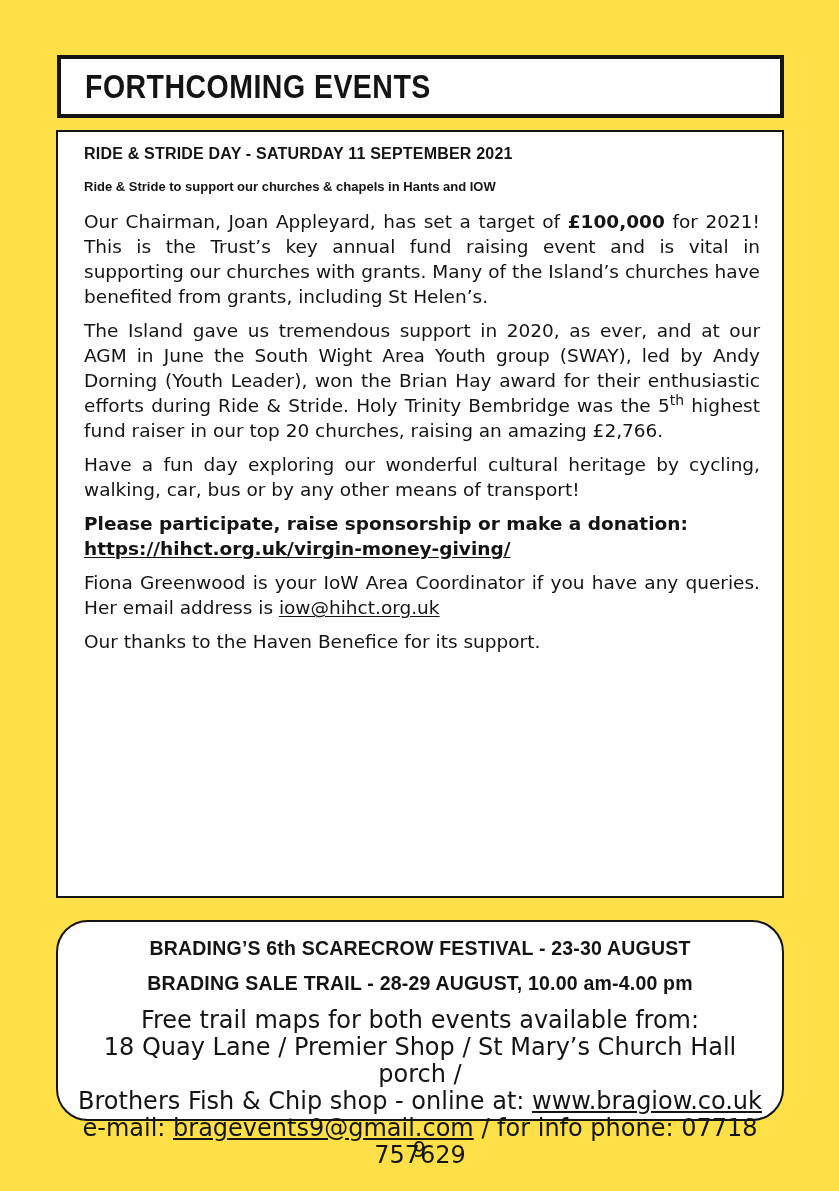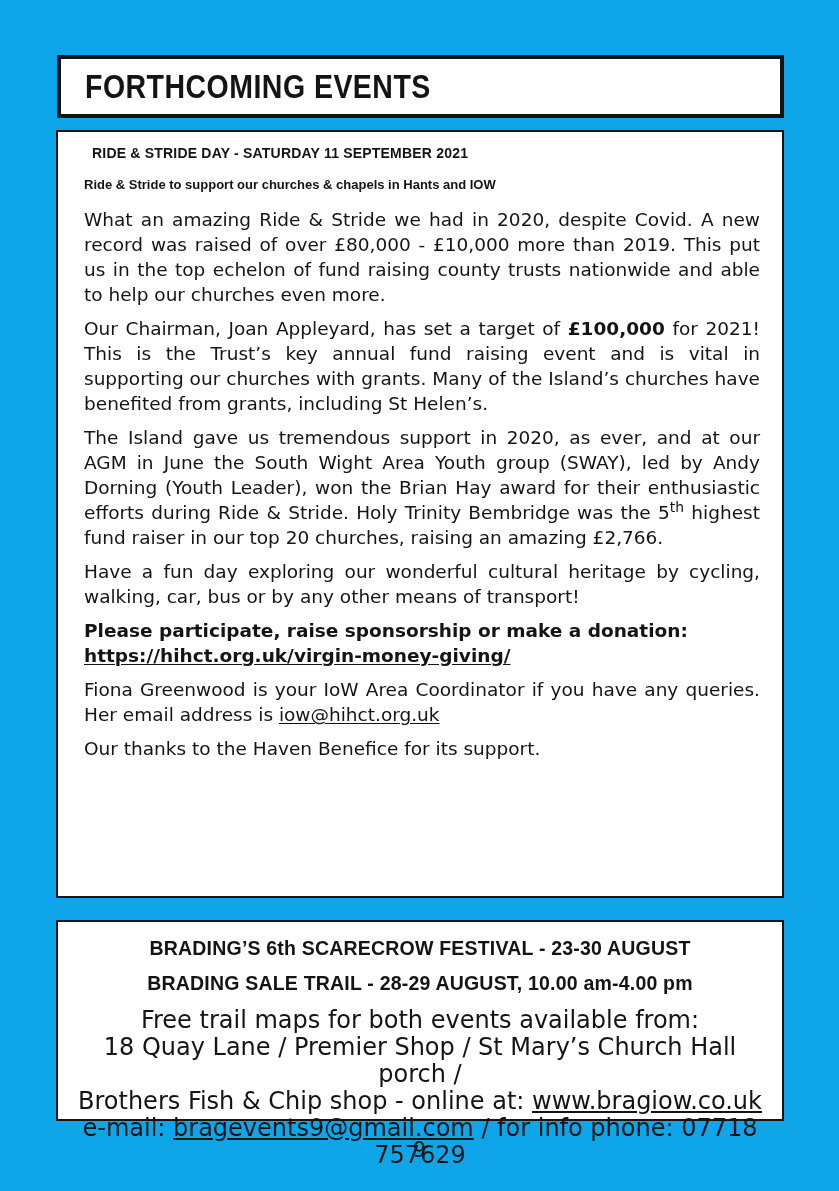--- a/index.html
+++ b/index.html
@@ -1,20 +1,20 @@
 <!DOCTYPE html>
 <html><head>
 <meta charset="utf-8">
 <style>
   html, body { margin: 0; padding: 0; background: #ffffff; }
   .page {
     position: relative;
     width: 839px;
     height: 1191px;
-    background: #0ea5e9;
+    background: #fde047;
     color: #141414;
     font-family: "DejaVu Sans", sans-serif;
     overflow: hidden;
   }
   .header-box {
     position: absolute;
     left: 57px;
     top: 55px;
     width: 727px;
     height: 63px;
@@ -42,23 +42,23 @@
     border: 2px solid #141414;
     box-sizing: border-box;
     background: #ffffff;
   }
   .ride-box {
     top: 130px;
     height: 768px;
     padding: 11px 22px 8px 26px;
   }
   .ride-box h2 {
-    margin: 2px 0 11px 8px;
+    margin: 2px 0 11px 0;
     font-family: "Liberation Sans", sans-serif;
-    font-size: 14px;
+    font-size: 16px;
     font-weight: 700;
     letter-spacing: 0.2px;
   }
   .ride-box p {
     margin: 0 0 9px 0;
     font-size: 18.5px;
     line-height: 25px;
     text-align: justify;
   }
   .ride-box p.subtitle {
@@ -69,20 +69,21 @@
     margin-bottom: 10px;
   }
   .bold { font-weight: 700; }
   .u { text-decoration: underline; text-underline-offset: 2px; }
   .sup { font-size: 14px; vertical-align: super; line-height: 0; }
   .brading-box {
     top: 920px;
     height: 201px;
     padding: 10px 16px;
     text-align: center;
+    border-radius: 32px;
   }
   .brading-box .btitle {
     font-family: "Liberation Sans", sans-serif;
     font-weight: 700;
     font-size: 19.5px;
     letter-spacing: 0.2px;
     margin: 5px 0 12px 0;
   }
   .brading-box .bline {
     font-size: 24px;
@@ -102,21 +103,20 @@
 
 <div class="page">
 
   <div class="header-box">
     <span class="header-text">FORTHCOMING EVENTS</span>
   </div>
 
   <div class="box ride-box">
     <h2>RIDE &amp; STRIDE DAY - SATURDAY 11 SEPTEMBER 2021</h2>
     <p class="subtitle">Ride &amp; Stride to support our churches &amp; chapels in Hants and IOW</p>
-    <p>What an amazing Ride &amp; Stride we had in 2020, despite Covid. A new record was raised of over £80,000 - £10,000 more than 2019. This put us in the top echelon of fund raising county trusts nationwide and able to help our churches even more.</p>
     <p><span>Our Chairman, Joan Appleyard, has set a target of </span><span class="bold">£100,000</span><span> for 2021! This is the Trust’s key annual fund raising event and is vital in supporting our churches with grants. Many of the Island’s churches have benefited from grants, including St Helen’s.</span></p>
     <p><span>The Island gave us tremendous support in 2020, as ever, and at our AGM in June the South Wight Area Youth group (SWAY), led by Andy Dorning (Youth Leader), won the Brian Hay award for their enthusiastic efforts during Ride &amp; Stride. Holy Trinity Bembridge was the 5</span><span class="sup">th</span><span> highest fund raiser in our top 20 churches, raising an amazing £2,766.</span></p>
     <p>Have a fun day exploring our wonderful cultural heritage by cycling, walking, car, bus or by any other means of transport!</p>
     <p><span class="bold">Please participate, raise sponsorship or make a donation:</span><br><span class="bold u">https://hihct.org.uk/virgin-money-giving/</span></p>
     <p><span>Fiona Greenwood is your IoW Area Coordinator if you have any queries. Her email address is </span><span class="u">iow@hihct.org.uk</span></p>
     <p>Our thanks to the Haven Benefice for its support.</p>
   </div>
 
   <div class="box brading-box">
     <div class="btitle">BRADING’S 6th SCARECROW FESTIVAL - 23-30 AUGUST</div>

